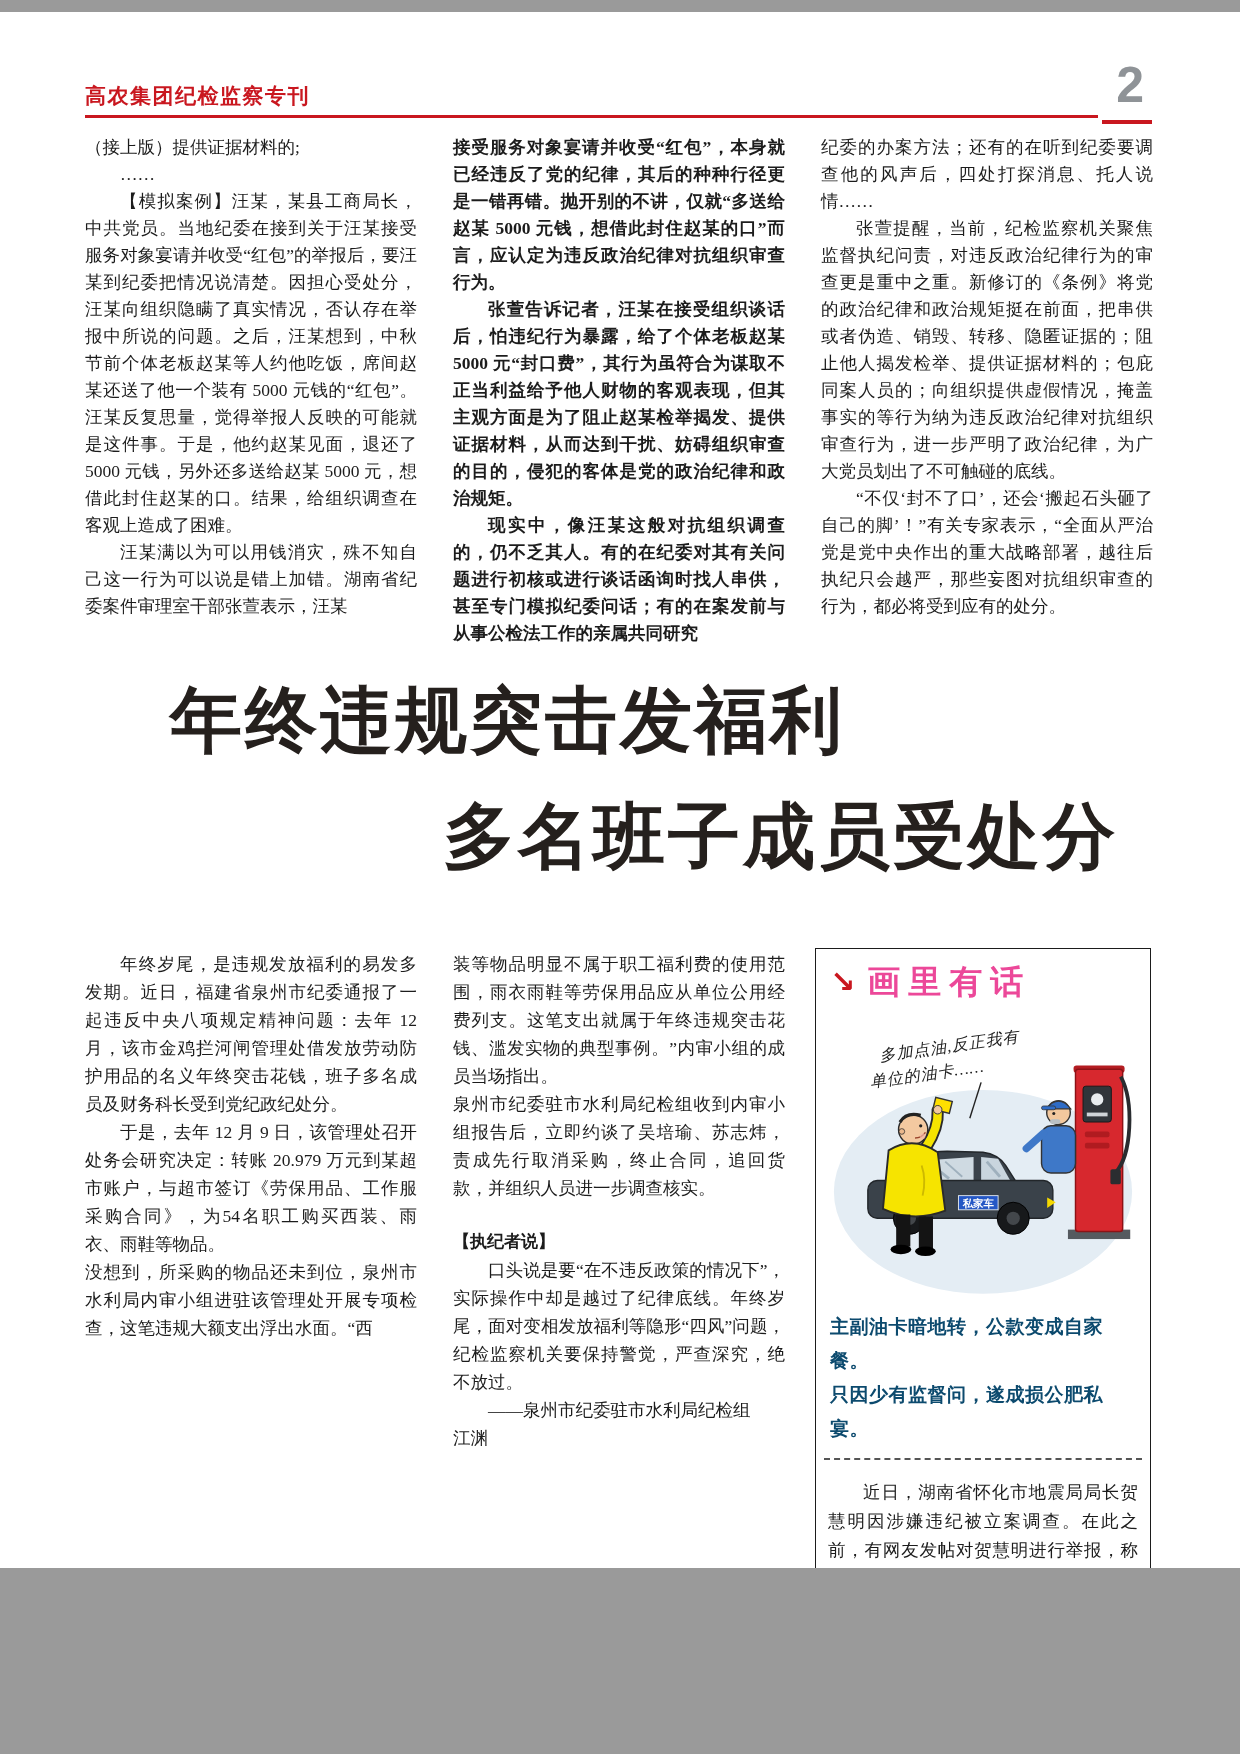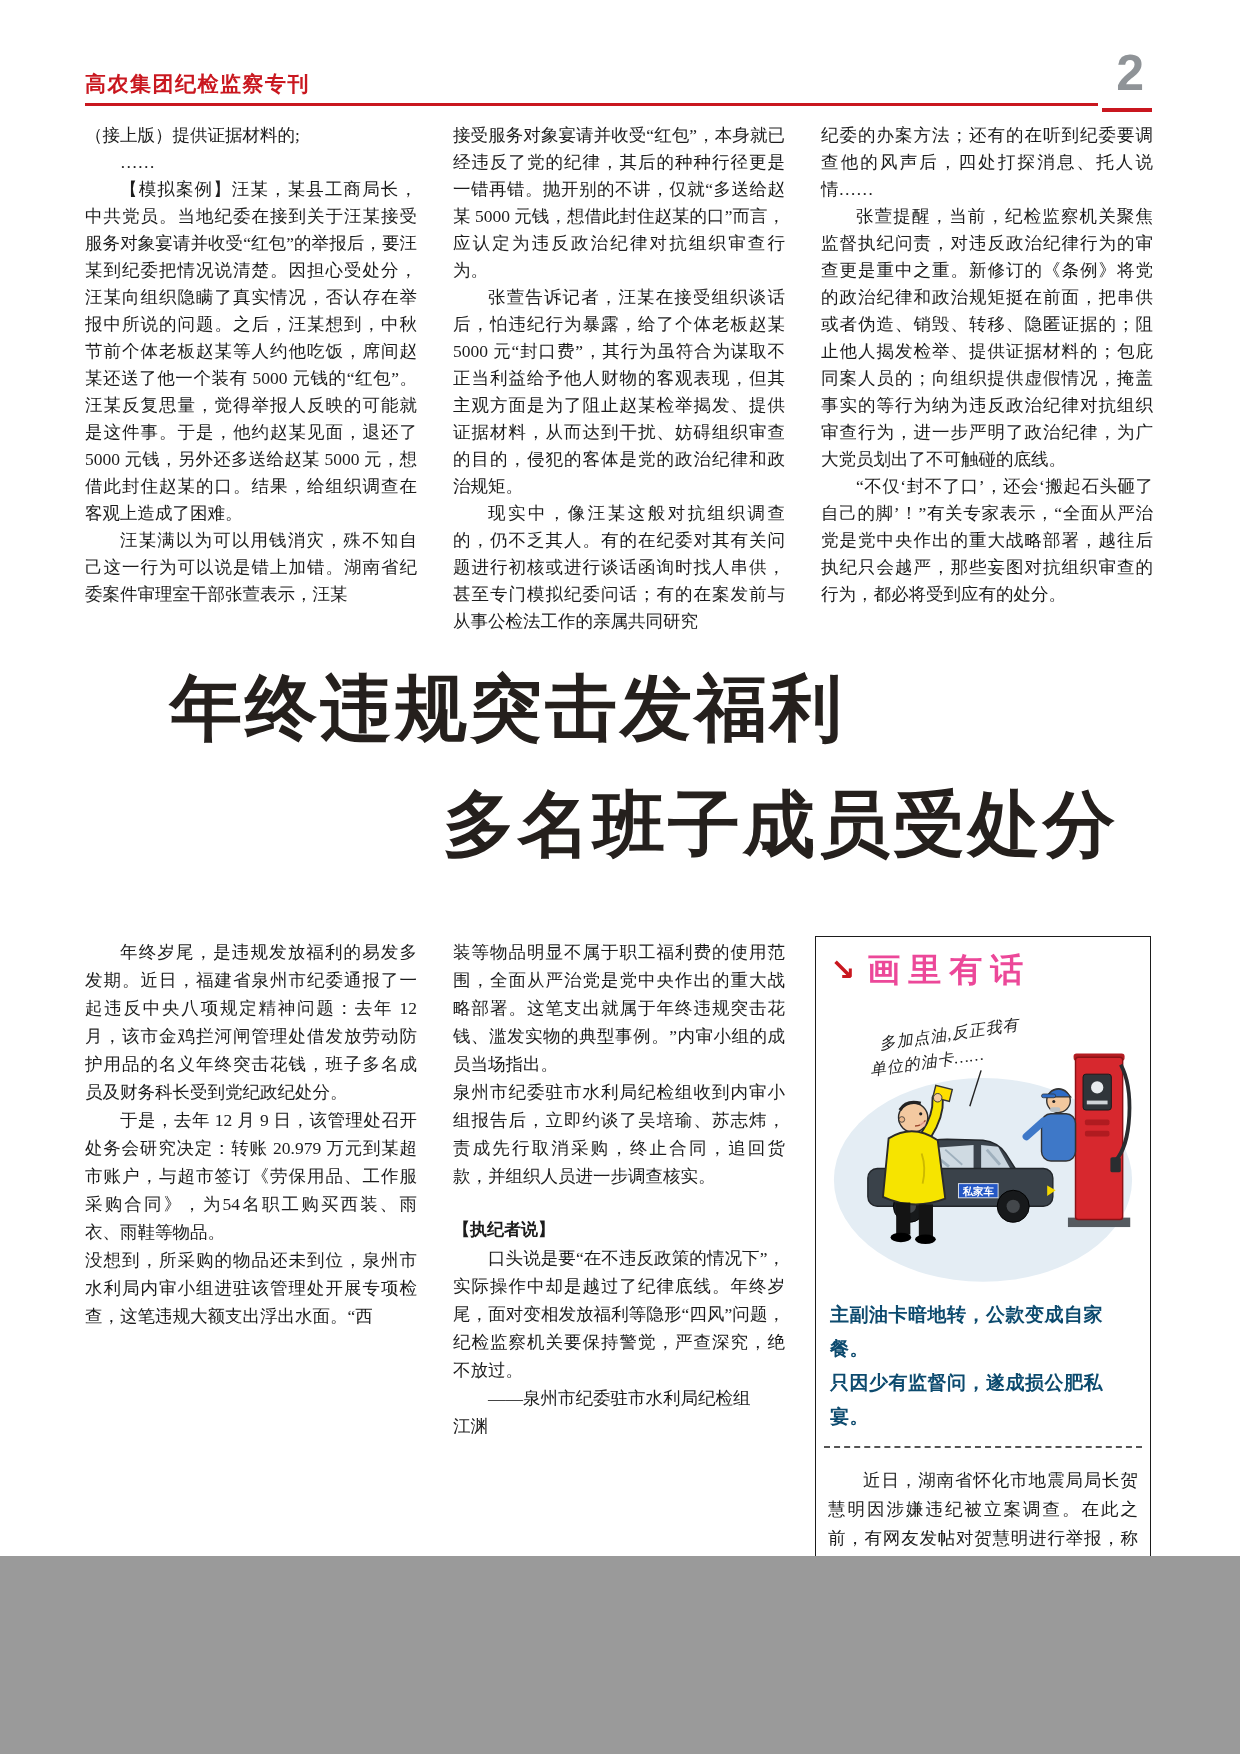--- a/index.html
+++ b/index.html
@@ -1,36 +1,36 @@
 <!DOCTYPE html>
 <html><head>
 <meta charset="utf-8">
 <style>
   html,body{margin:0;padding:0;background:#9a9a9a;}
   #page{
     position:relative;width:1240px;height:1556px;background:#ffffff;
-    margin:0 auto;overflow:hidden;
+    margin:12px auto;overflow:hidden;
     font-family:"Liberation Serif","DejaVu Serif",serif;color:#1c1c1c;
   }
   
   .masthead{
     position:absolute;left:85px;top:70px;font-family:"Liberation Sans","DejaVu Sans",sans-serif;
     font-weight:900;font-size:21px;color:#c9171f;letter-spacing:1.5px;
   }
   .head-rule{position:absolute;left:85px;top:103px;width:1013px;height:3px;background:#c9171f;}
   .page-num{
     position:absolute;left:1094px;top:48px;width:50px;text-align:right;
     font-family:"Liberation Sans","DejaVu Sans",sans-serif;font-weight:900;font-size:50px;
     color:#8f9397;line-height:1;
   }
   .page-num-rule{position:absolute;left:1102px;top:108px;width:50px;height:4px;background:#c9171f;}
   
   .tcol{position:absolute;top:122px;width:332px;font-size:17.5px;line-height:27px;text-align:justify;}
   .tcol1{left:85px;}
-  .tcol2{left:453px;}
+  .tcol2{left:453px;font-weight:bold;}
   .tcol3{left:821px;}
   .lcol{position:absolute;top:938px;width:332px;font-size:17.5px;line-height:28px;text-align:justify;}
   .lcol1{left:85px;}
   .lcol2{left:453px;}
   p.para{margin:0;padding:0;}
   p.ind{text-indent:2em;}
   p.exec-head{font-weight:bold;margin-top:26px;font-family:"Liberation Sans","DejaVu Sans",sans-serif;font-size:17px;}
   p.signature{text-indent:2em;}
   
   .headline{position:absolute;left:0;top:0;width:1240px;font-family:"Liberation Sans","DejaVu Sans",sans-serif;
@@ -84,21 +84,21 @@
     <div class="l1">年终违规突击发福利</div>
     <div class="l2">多名班子成员受处分</div>
   </div>
 
   <div class="lcol lcol1">
     <p class="para ind">年终岁尾，是违规发放福利的易发多发期。近日，福建省泉州市纪委通报了一起违反中央八项规定精神问题：去年 12 月，该市金鸡拦河闸管理处借发放劳动防护用品的名义年终突击花钱，班子多名成员及财务科长受到党纪政纪处分。</p>
     <p class="para ind">于是，去年 12 月 9 日，该管理处召开处务会研究决定：转账 20.979 万元到某超市账户，与超市签订《劳保用品、工作服采购合同》，为54名职工购买西装、雨衣、雨鞋等物品。</p>
     <p class="para">没想到，所采购的物品还未到位，泉州市水利局内审小组进驻该管理处开展专项检查，这笔违规大额支出浮出水面。“西</p>
   </div>
   <div class="lcol lcol2">
-    <p class="para">装等物品明显不属于职工福利费的使用范围，全面从严治党是党中央作出的重大战略部署。这笔支出就属于年终违规突击花钱、滥发实物的典型事例。”内审小组的成员当场指出。</p>
+    <p class="para">装等物品明显不属于职工福利费的使用范围，雨衣雨鞋等劳保用品应从单位公用经费列支。这笔支出就属于年终违规突击花钱、滥发实物的典型事例。”内审小组的成员当场指出。</p>
     <p class="para">泉州市纪委驻市水利局纪检组收到内审小组报告后，立即约谈了吴培瑜、苏志炜，责成先行取消采购，终止合同，追回货款，并组织人员进一步调查核实。</p>
     <p class="para exec-head">【执纪者说】</p>
     <p class="para ind">口头说是要“在不违反政策的情况下”，实际操作中却是越过了纪律底线。年终岁尾，面对变相发放福利等隐形“四风”问题，纪检监察机关要保持警觉，严查深究，绝不放过。</p>
     <p class="para signature">——泉州市纪委驻市水利局纪检组</p>
     <p class="para">江渊</p>
   </div>
 
   <div class="sidebar">
     <div class="sb-titlerow">
       <span class="sb-arrow">↘</span>

